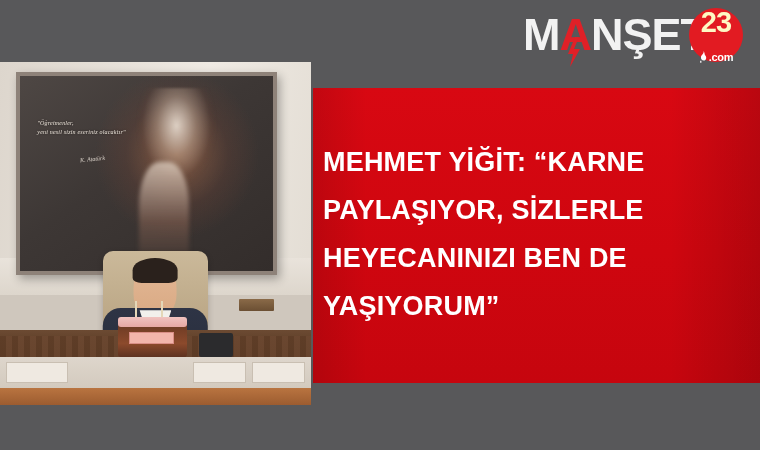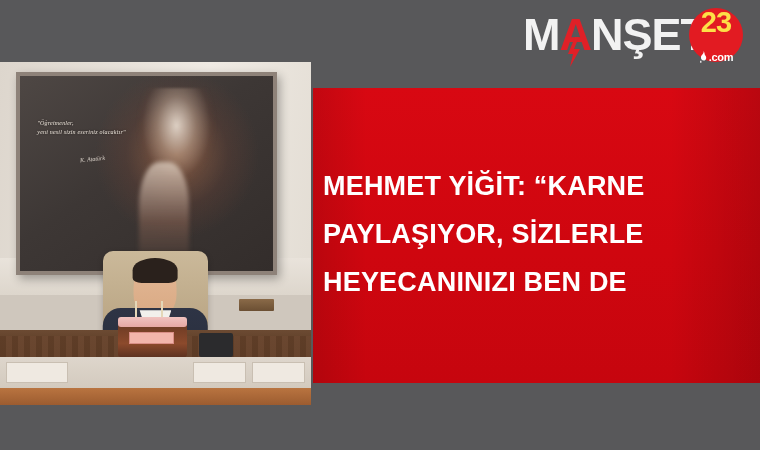--- a/index.html
+++ b/index.html
@@ -72,21 +72,21 @@
     flex-direction: column;
     align-items: center;
     justify-content: center;
     box-sizing: border-box;
     padding-top: 2px;
   }
   .logo-badge .num {
     font-family: "Liberation Sans", sans-serif;
     font-weight: bold;
     font-size: 29px;
-    color: #fde047;
+    color: #fef9c3;
     line-height: 26px;
     letter-spacing: -1px;
   }
   .logo-badge .dotcom-row {
     display: flex;
     align-items: center;
     gap: 1px;
     margin-top: 16px;
   }
   .logo-badge .dotcom {
@@ -388,15 +388,16 @@
         <div class="cake-top"></div>
         <div class="nameplate"></div>
       </div>
     </div>
   </div>
 
   <div class="headline-panel">
     <div class="headline-line">MEHMET YİĞİT: “KARNE</div>
     <div class="headline-line">PAYLAŞIYOR, SİZLERLE</div>
     <div class="headline-line">HEYECANINIZI BEN DE</div>
+    <div class="headline-line">YAŞIYORUM”</div>
   </div>
 
 </div>
 
 </body></html>

